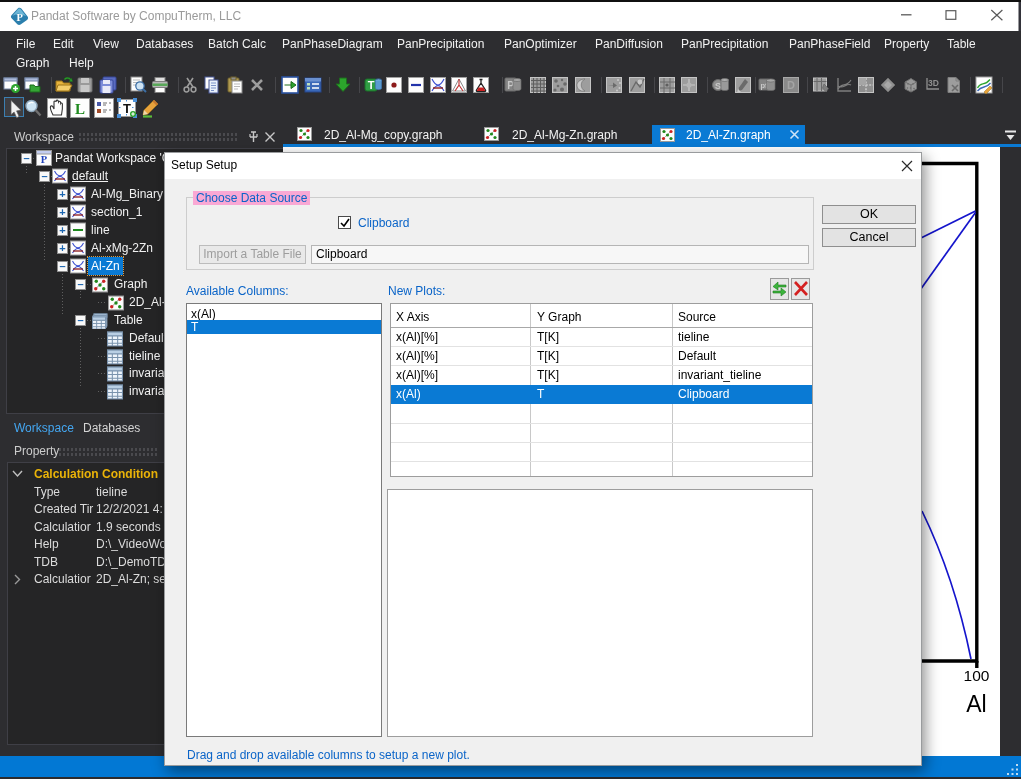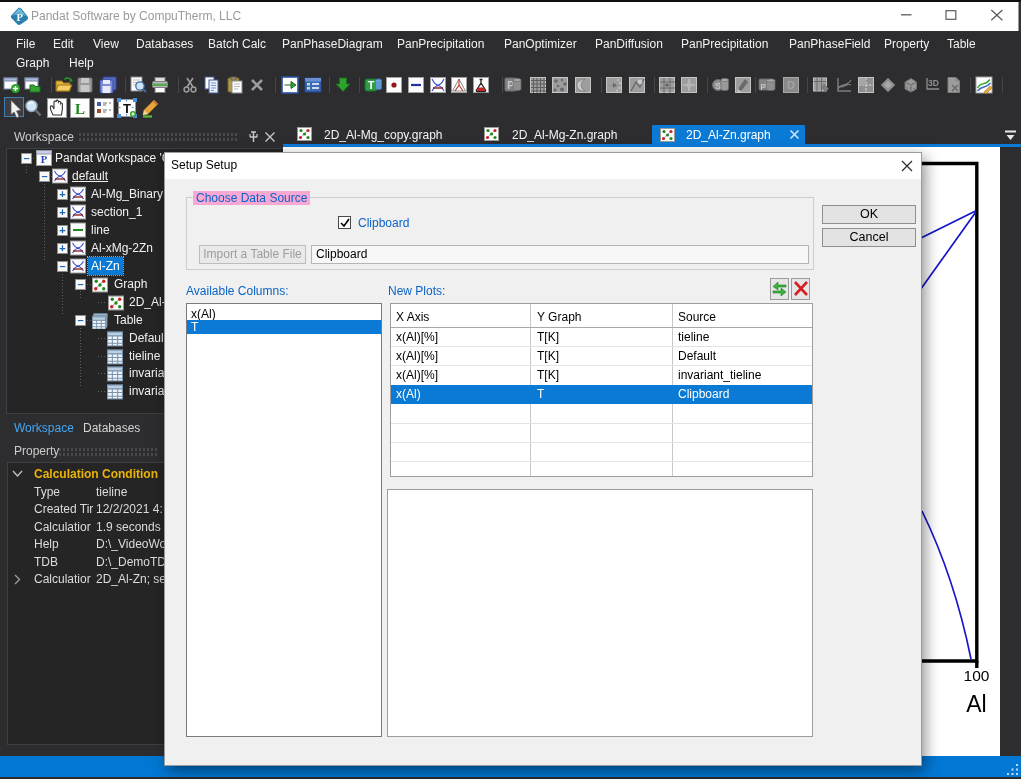--- a/index.html
+++ b/index.html
@@ -610,16 +610,17 @@
   <div class="cell" style="left:231px;top:213px">x(Al)[%]</div>
   <div class="cell" style="left:372px;top:213px">T[K]</div>
   <div class="cell" style="left:513px;top:213px">invariant_tieline</div>
   <div class="abs" style="left:226px;top:232px;width:421px;height:19px;background:#0a7ad4"></div>
   <div class="cell" style="left:231px;top:232px;color:#fff">x(Al)</div>
   <div class="cell" style="left:372px;top:232px;color:#fff">T</div>
   <div class="cell" style="left:513px;top:232px;color:#fff">Clipboard</div>
 
   <div class="abs" style="left:222px;top:336px;width:426px;height:248px;background:#fff;border:1px solid #9d9d9d"></div>
 
+  <div class="abs blue" style="left:22px;top:594.5px;font-size:12px">Drag and drop available columns to setup a new plot.</div>
 
   <div class="abs" style="left:657px;top:52px;width:94px;height:19px;background:#e3e3e3;border:1px solid #8f8f8f;text-align:center;line-height:17px;font-size:12.5px;color:#000">OK</div>
   <div class="abs" style="left:657px;top:75px;width:94px;height:19px;background:#e3e3e3;border:1px solid #8f8f8f;text-align:center;line-height:17px;font-size:12.5px;color:#000">Cancel</div>
 </div>
 
 </body></html>

